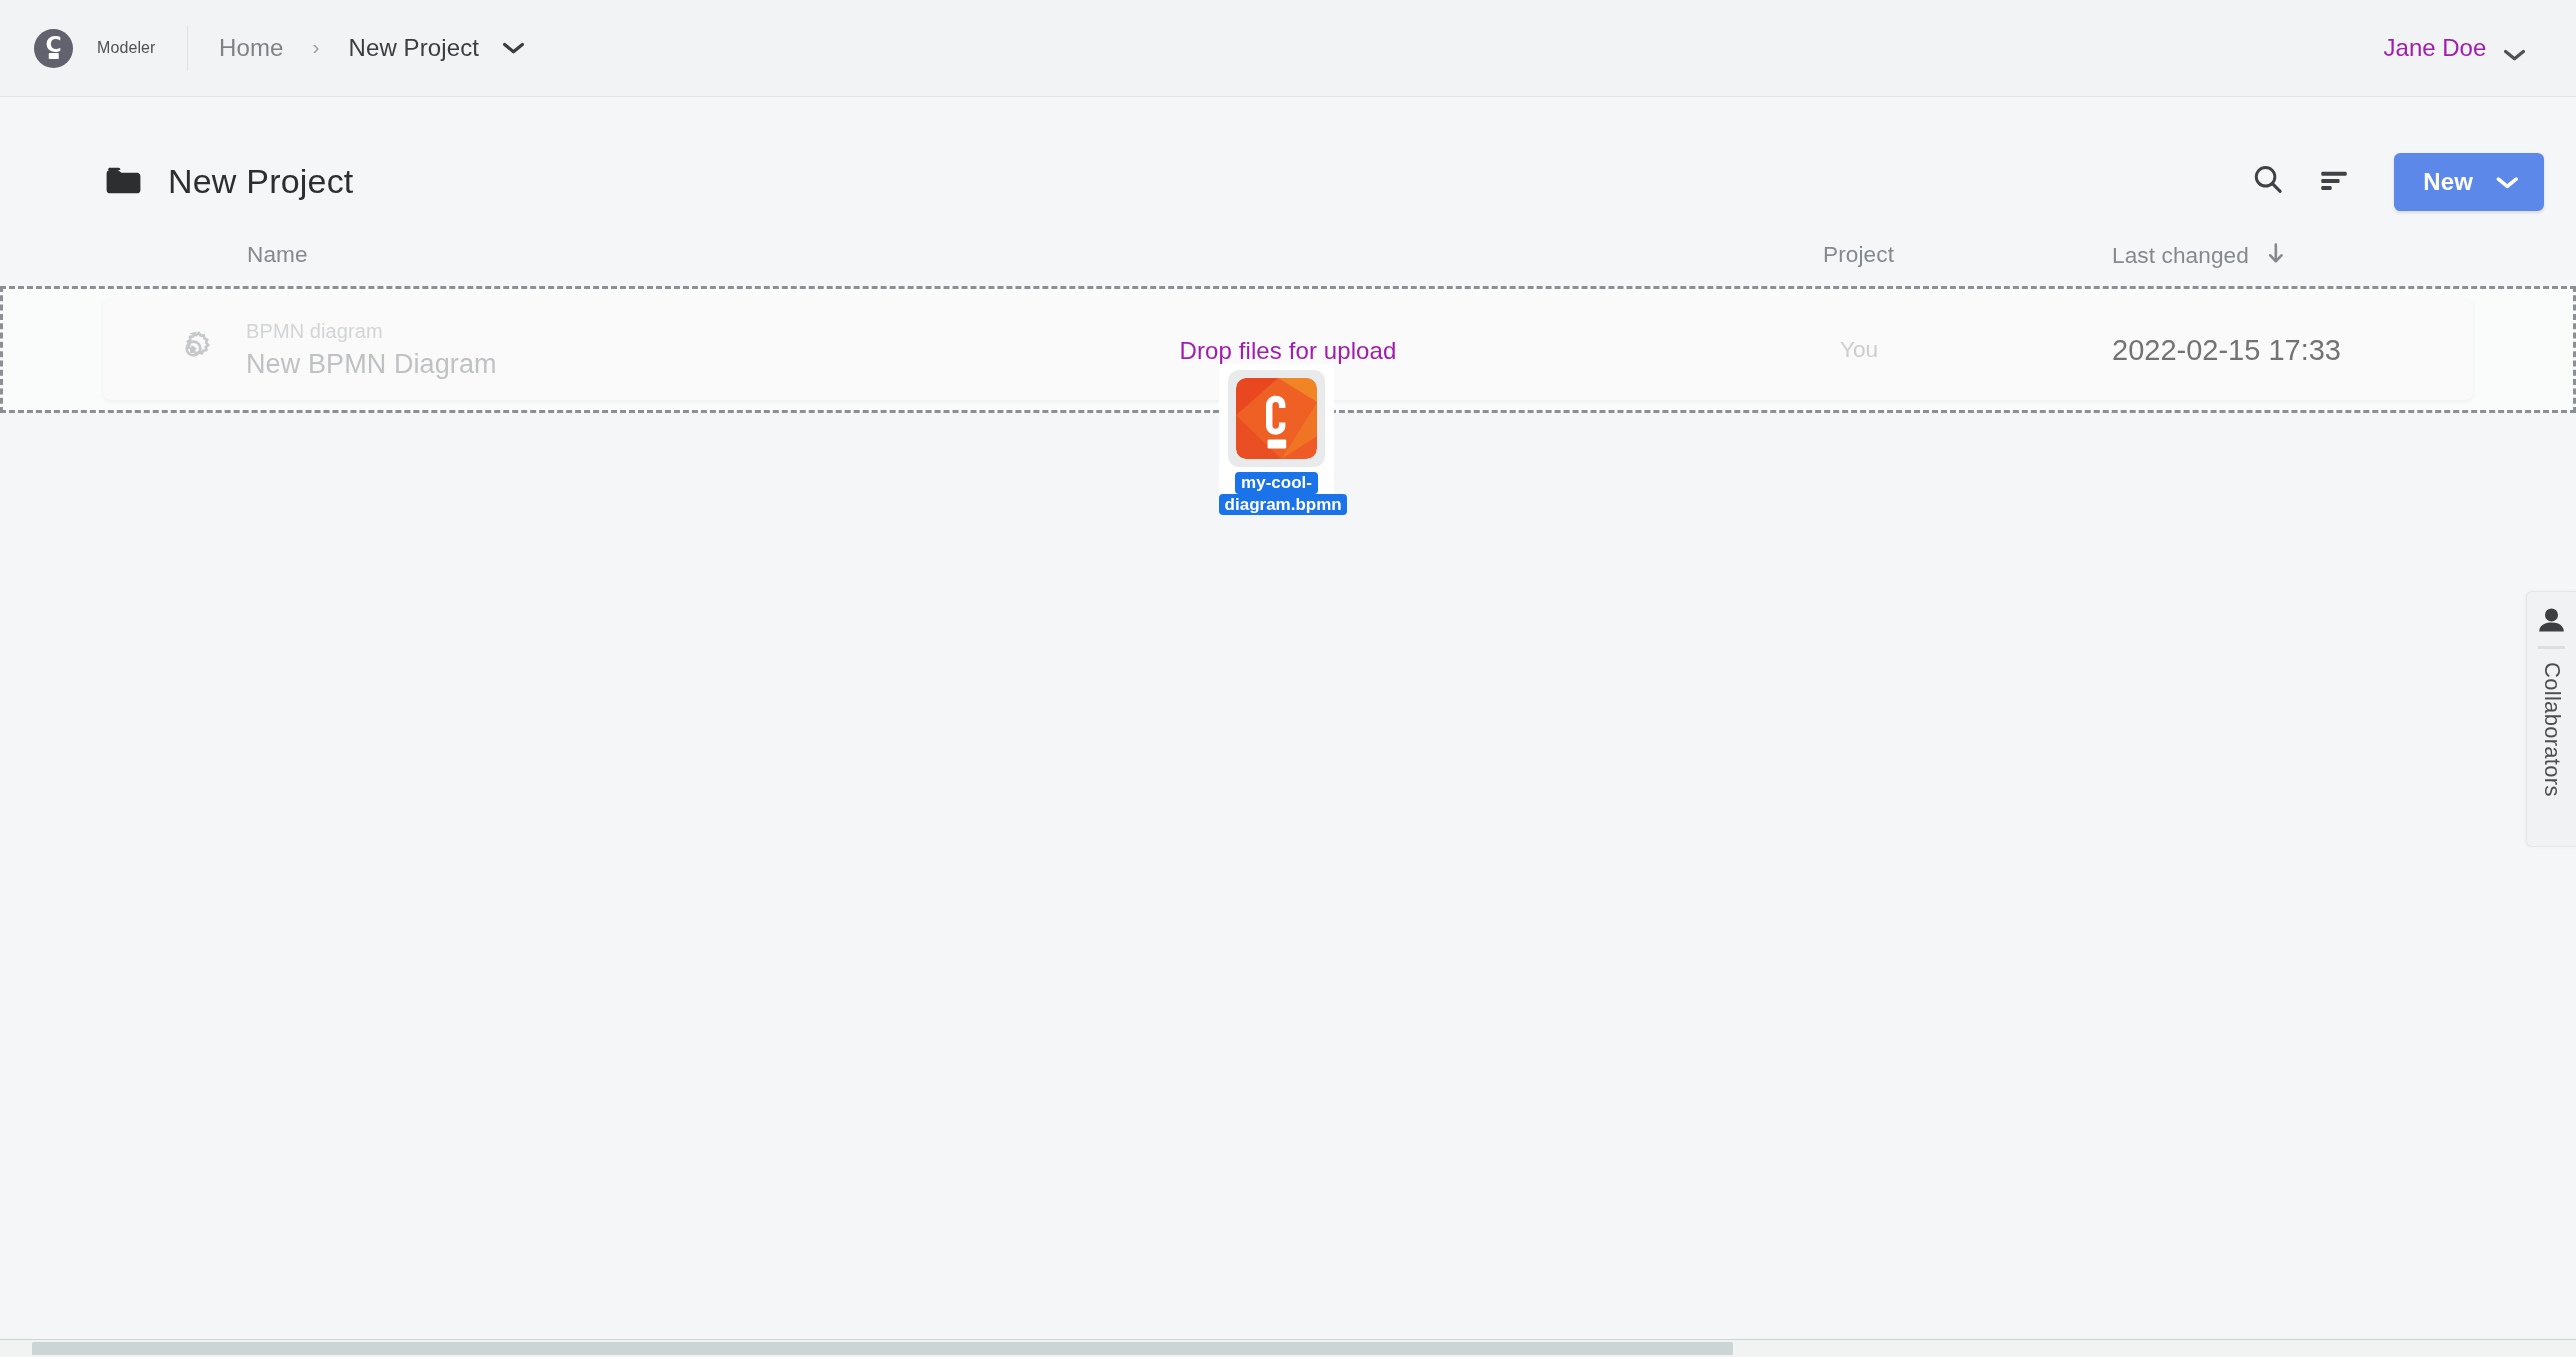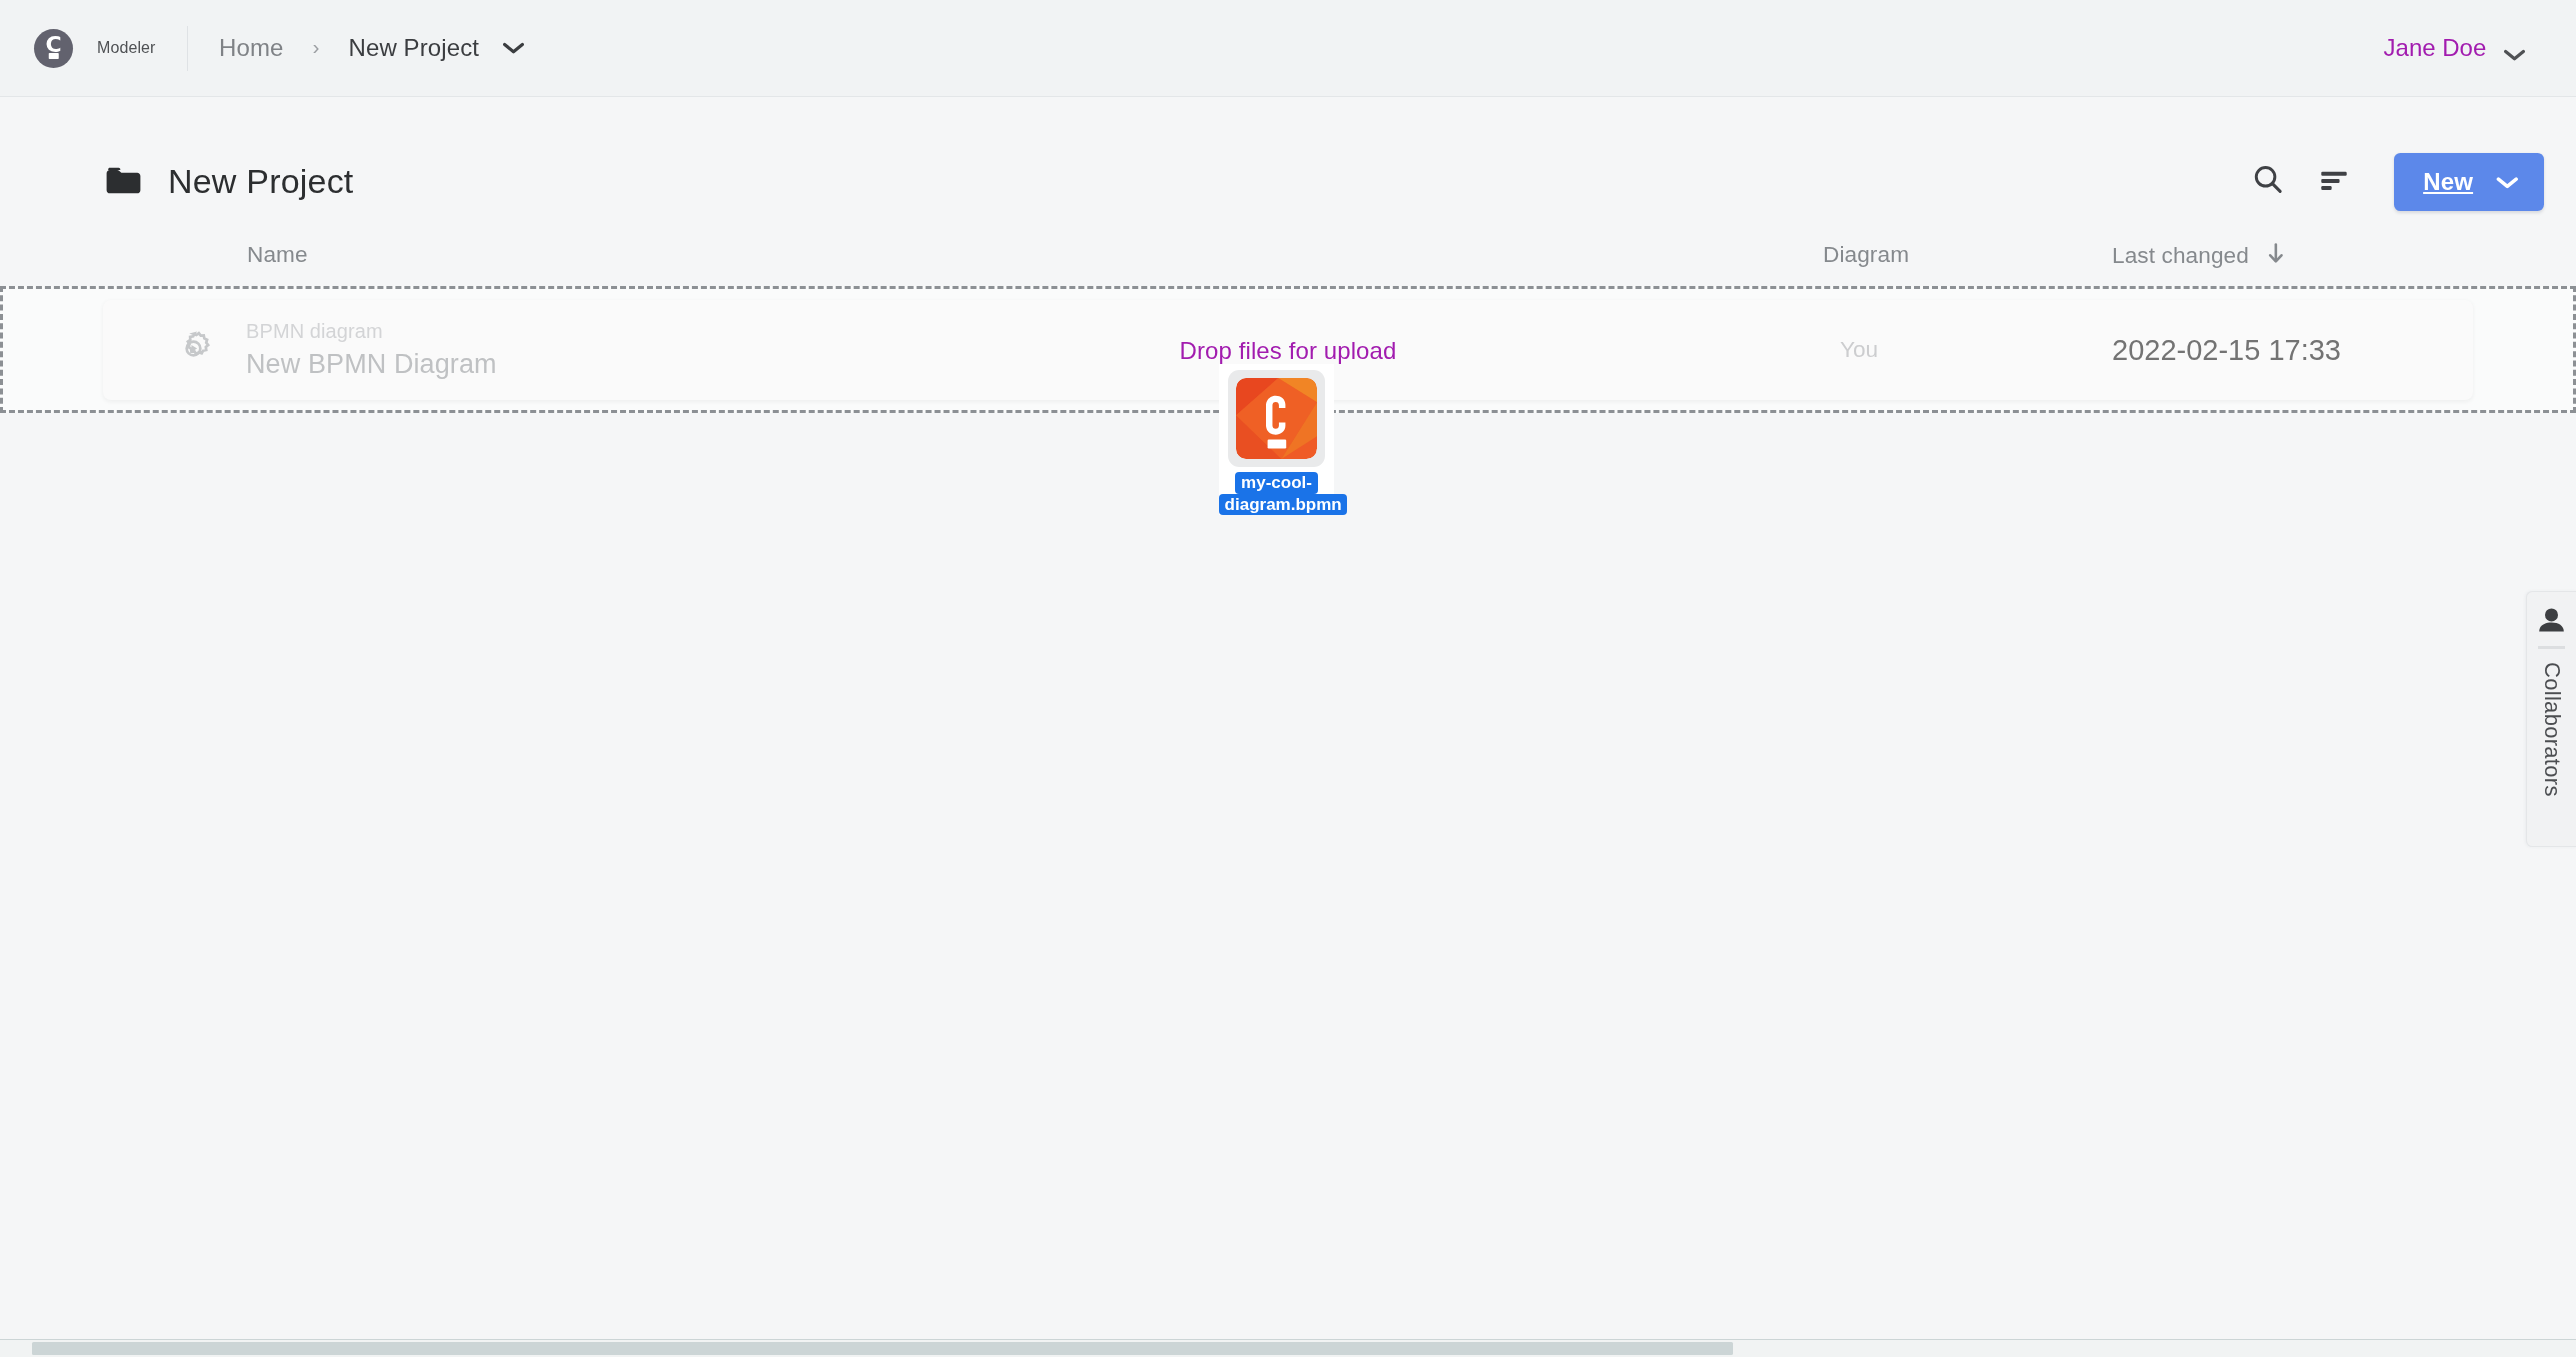--- a/index.html
+++ b/index.html
@@ -174,21 +174,20 @@
     font-weight: 700;
     font-family: "Liberation Sans", sans-serif;
     display: flex;
     align-items: center;
     justify-content: center;
     gap: 22.6px;
     padding: 0 22.6px 0 26px;
     cursor: pointer;
     box-shadow: 0 1.6px 3.2px rgba(40,50,70,0.14);
     letter-spacing: 0.2px;
-    text-decoration: underline;
   }
 
   
   .table-head {
     position: absolute;
     top: 242px; left: 0;
     width: 2576px;
     height: 42px;
     font-size: 22.6px;
     color: #85898d;
@@ -453,21 +452,21 @@
           <svg width="22.6" height="13.7" viewBox="0 0 28 17" aria-hidden="true">
             <path d="M3 4 L14 13 L25 4" fill="none" stroke="#ffffff" stroke-width="4.4" stroke-linecap="round" stroke-linejoin="round"></path>
           </svg>
         </span>
       </button>
     </div>
   </div>
 
   <div class="table-head">
     <div class="th th-name">Name</div>
-    <div class="th th-creator">Diagram</div>
+    <div class="th th-creator">Project</div>
     <div class="th th-changed">
       <span>Last changed</span>
       <span>
         <svg width="17.7" height="22.6" viewBox="0 0 22 28" aria-hidden="true">
           <line x1="11" y1="3" x2="11" y2="23" stroke="#85898d" stroke-width="3.2" stroke-linecap="round"></line>
           <path d="M4 16.5 L11 24 L18 16.5" fill="none" stroke="#85898d" stroke-width="3.2" stroke-linecap="round" stroke-linejoin="round"></path>
         </svg>
       </span>
     </div>
   </div>

